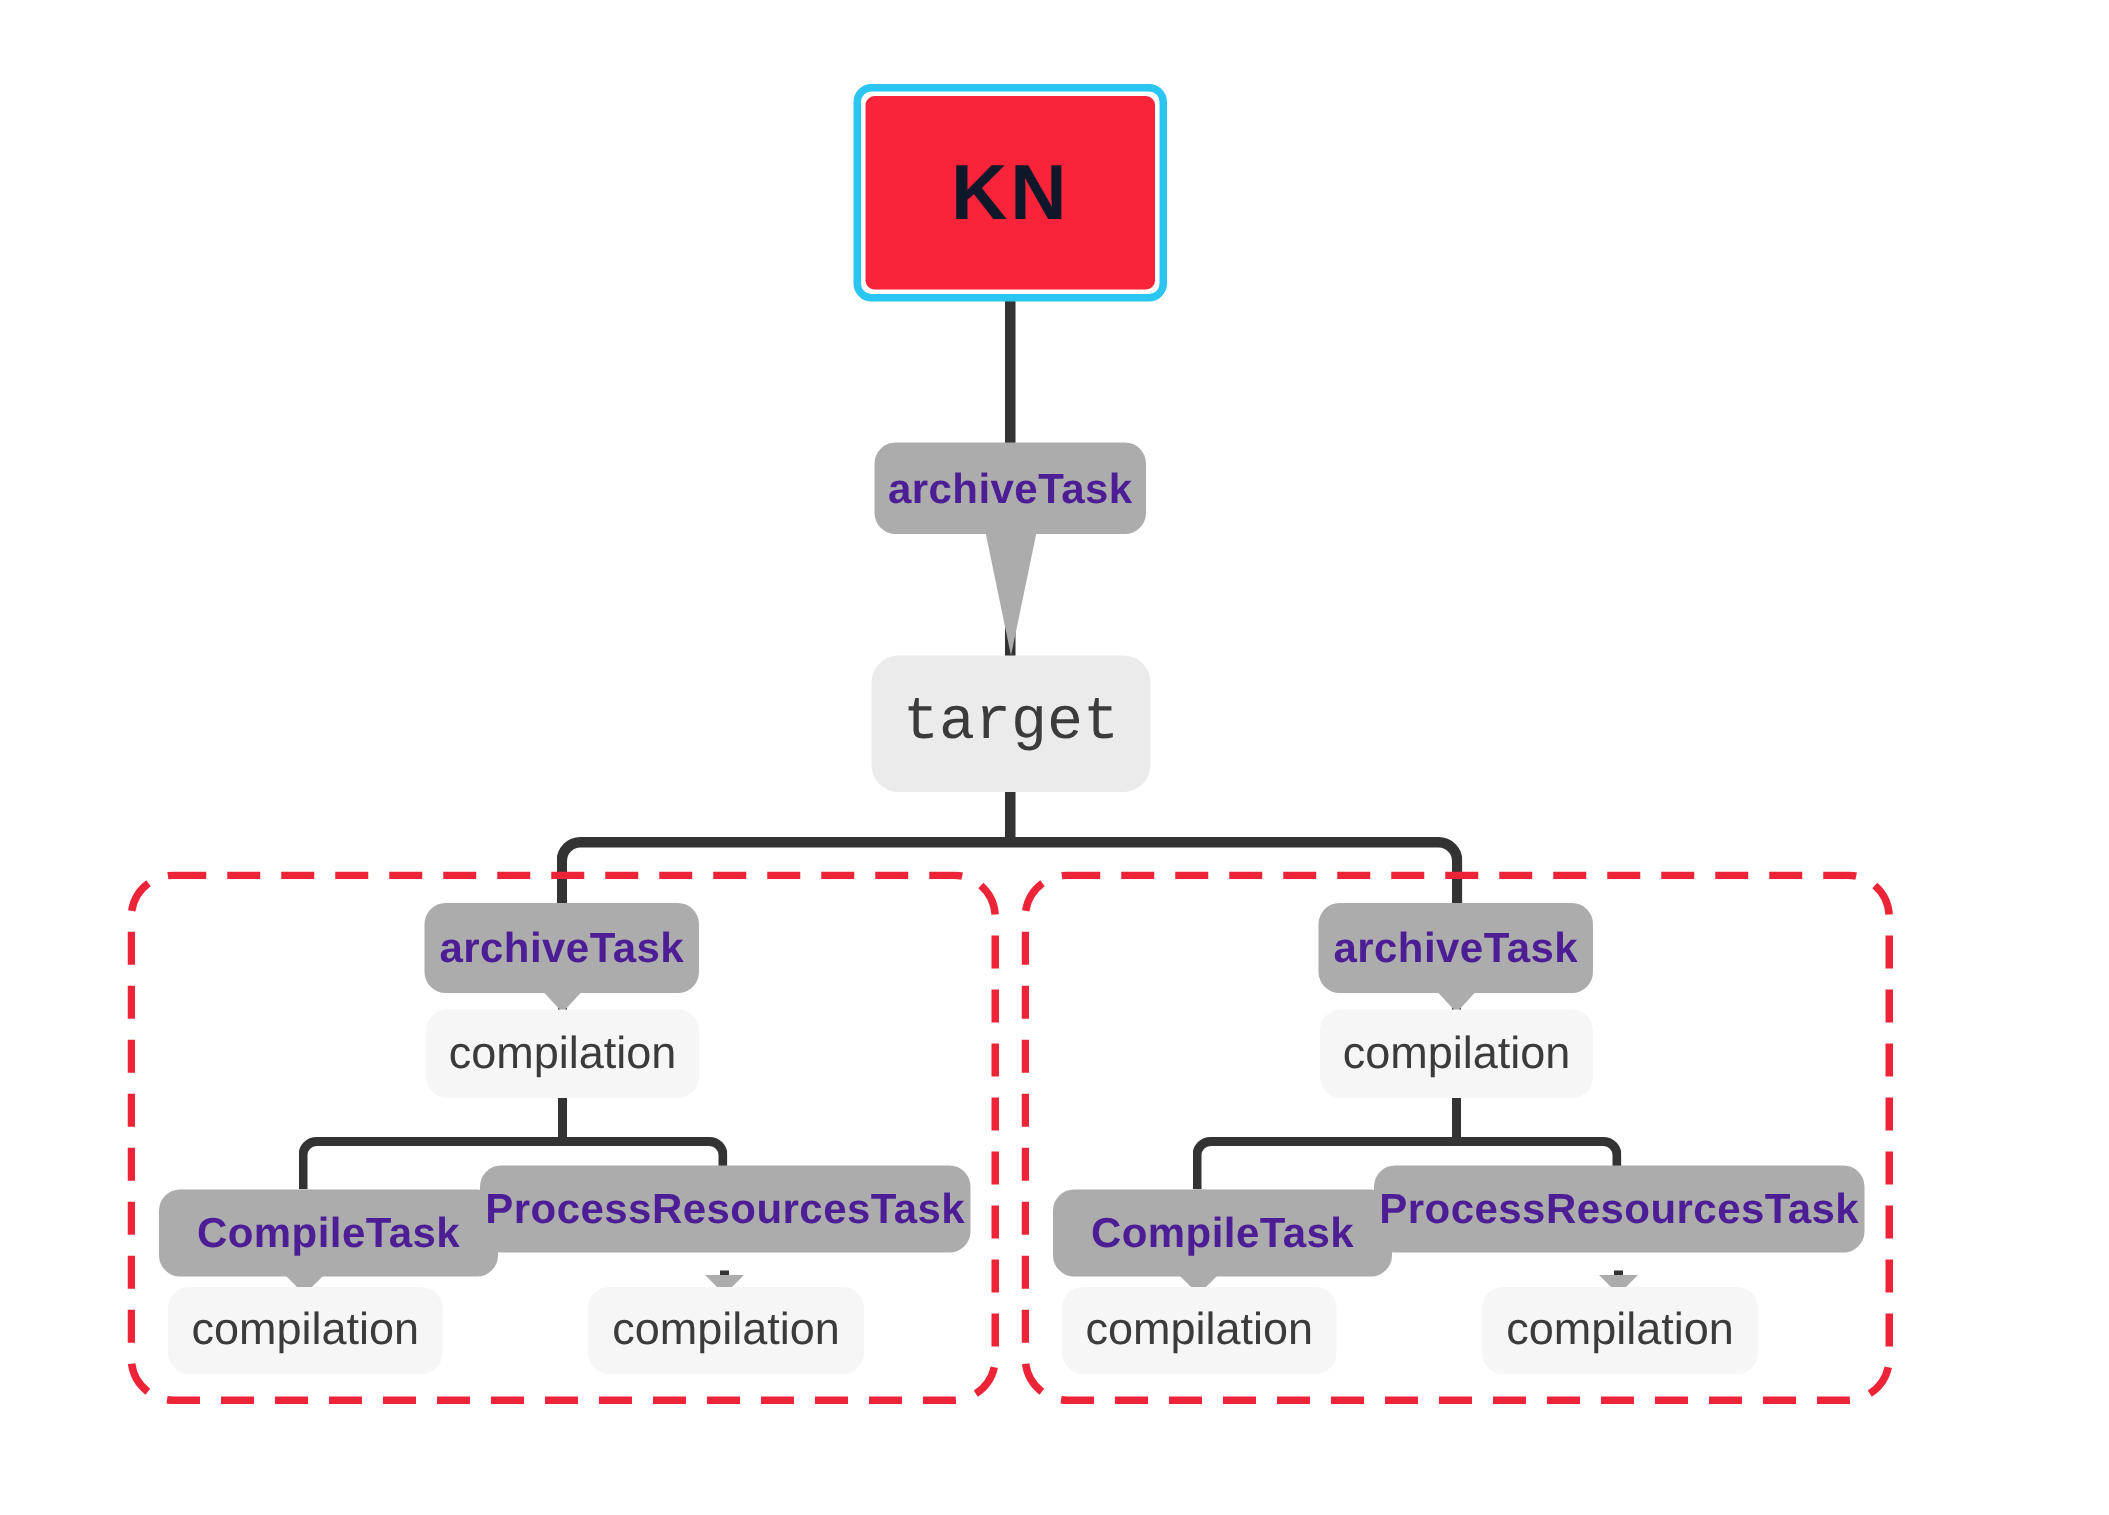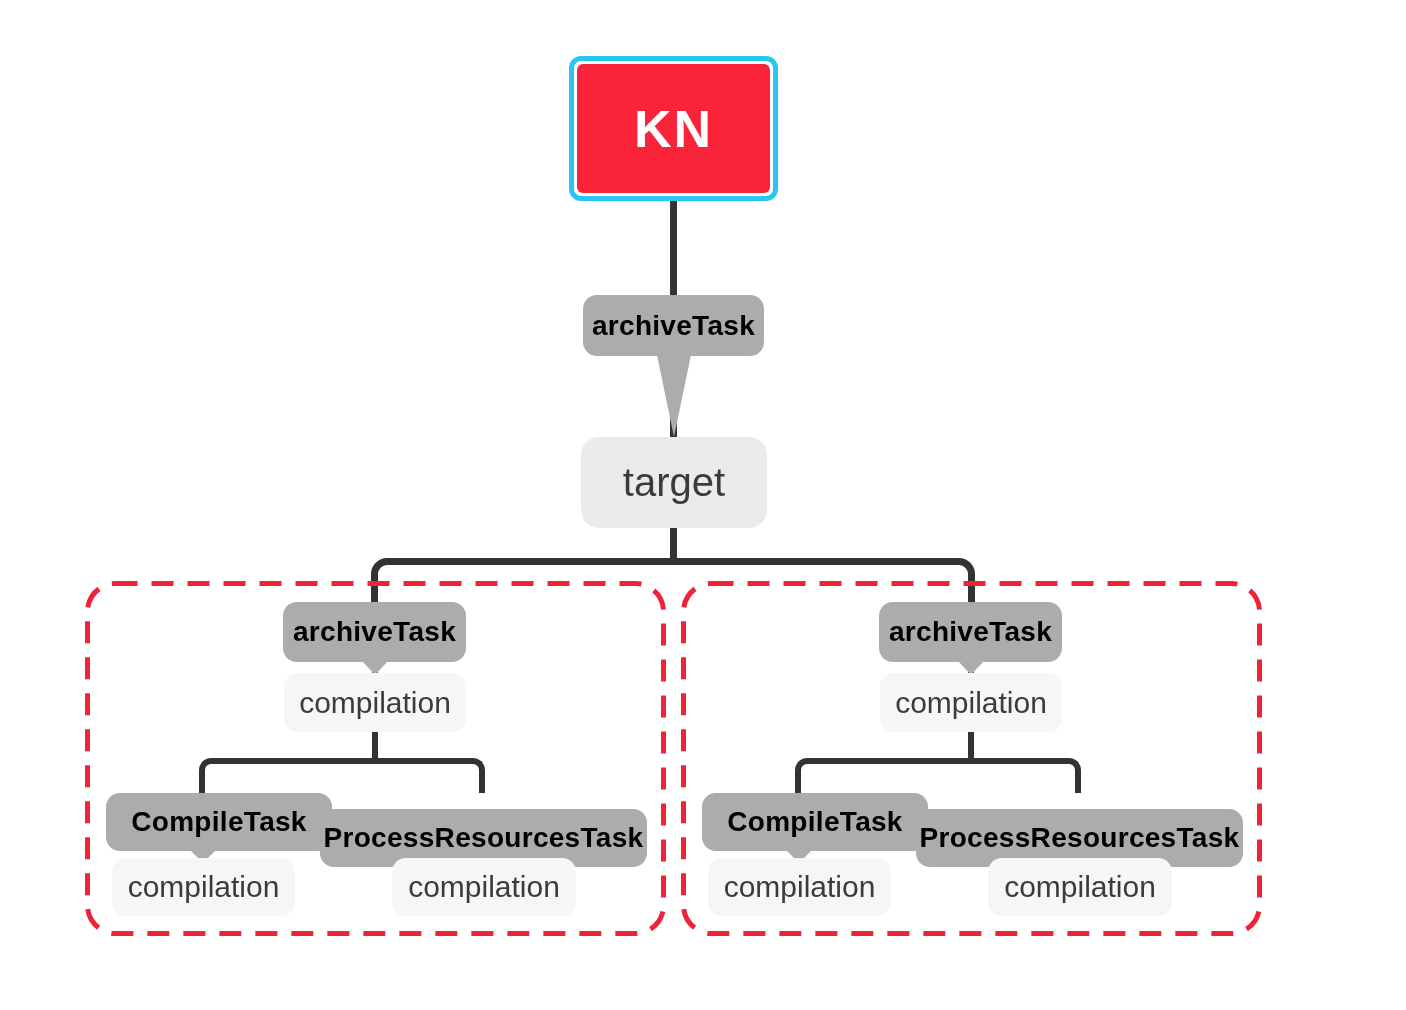--- a/index.html
+++ b/index.html
@@ -21,65 +21,65 @@
   }
 
   
   .kn-box {
     position: absolute; left: 569px; top: 56px; width: 209px; height: 145px;
     background: #ffffff; border: 5px solid #2bc5f2; border-radius: 12px; padding: 3px; z-index: 5;
   }
   .kn-inner {
     width: 100%; height: 100%; background: #f9233a; border-radius: 6px;
     display: flex; align-items: center; justify-content: center;
-    color: #ffffff; font-size: 52px; font-weight: 700; letter-spacing: 2px;
+    color: #0f172a; font-size: 52px; font-weight: 700; letter-spacing: 2px;
   }
 
   
   .edge-label {
     position: absolute; background: #acacac; border-radius: 14px; z-index: 5;
     display: flex; align-items: center; justify-content: center;
-    color: #000000; font-size: 28px; font-weight: 700; letter-spacing: 0.3px;
+    color: #4c1d95; font-size: 28px; font-weight: 700; letter-spacing: 0.3px;
   }
   .tail { position: absolute; background: #acacac; z-index: 4;
     clip-path: polygon(0 0, 100% 0, 50% 100%); }
   .stub { position: absolute; background: #333333; z-index: 3; }
 
   .top-edge-label { left: 583px; top: 295px; width: 181px; height: 61px; }
   .top-tail { left: 657px; top: 355px; width: 34px; height: 82px; }
 
   
   .node {
     position: absolute; border-radius: 14px; z-index: 5;
     display: flex; align-items: center; justify-content: center;
     color: #3b3b3b; font-weight: 400;
   }
   .target-node {
     left: 581px; top: 437px; width: 186px; height: 91px;
-    background: #ebebeb; border-radius: 18px; font-size: 40px;
+    background: #ebebeb; border-radius: 18px; font-size: 40px; font-family: Liberation Mono, monospace;
   }
 
   
   .group { position: absolute; top: 581px; width: 581px; height: 355px; z-index: 2; }
   .group-left  { left: 85px; }
   .group-right { left: 681px; }
   .group-border { position: absolute; left: 0; top: 0; width: 100%; height: 100%; z-index: 1; }
 
   .g-archive     { left: 198px; top: 21px;  width: 183px; height: 60px; }
   .g-stub-archive{ left: 287px; top: 76px;  width: 6px;   height: 18px; }
   .g-tail-archive{ left: 277px; top: 80px;  width: 26px;  height: 14px; }
   .g-compilation { left: 199px; top: 92px;  width: 182px; height: 59px; background: #f6f6f6; font-size: 30px; }
   .g-vline       { left: 287px; top: 149px; width: 6px;   height: 32px; z-index: 2; }
   .g-branch {
     position: absolute; left: 114px; top: 177px; width: 286px; height: 35px;
     border-top: 6px solid #333333; border-left: 6px solid #333333; border-right: 6px solid #333333;
     border-radius: 12px 12px 0 0; z-index: 2;
   }
   .g-child0-label { left: 21px;  top: 212px; width: 226px; height: 58px; }
-  .g-child1-label { left: 235px; top: 228px; width: 327px; height: 58px; }
+  .g-child1-label { left: 235px; top: 196px; width: 327px; height: 58px; }
   .g-stub-child0  { left: 115px; top: 266px; width: 6px;  height: 16px; }
   .g-tail-child0  { left: 105px; top: 269px; width: 26px; height: 13px; }
   .g-stub-child1  { left: 395px; top: 266px; width: 6px;  height: 16px; }
   .g-tail-child1  { left: 385px; top: 269px; width: 26px; height: 13px; }
   .g-child0-node  { left: 27px;  top: 277px; width: 183px; height: 58px; background: #f6f6f6; font-size: 30px; }
   .g-child1-node  { left: 307px; top: 277px; width: 184px; height: 58px; background: #f6f6f6; font-size: 30px; }
 </style>
 </head>
 <body>
 

